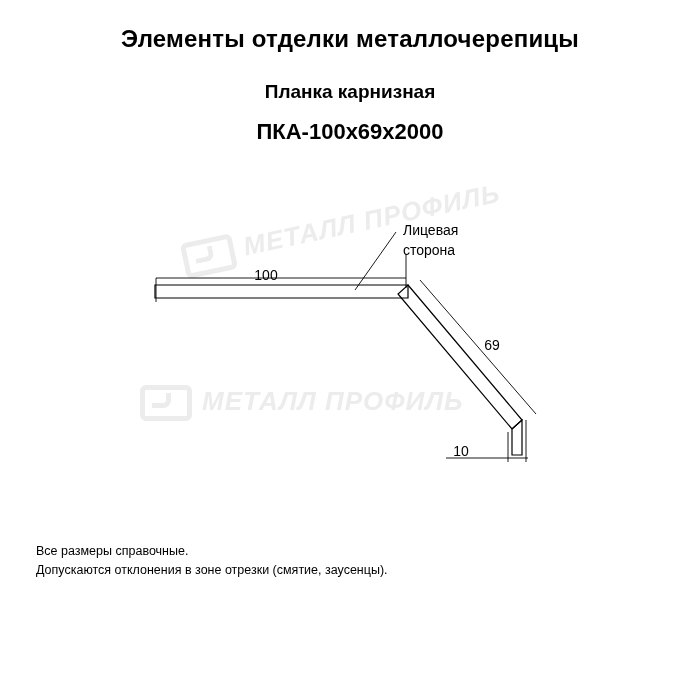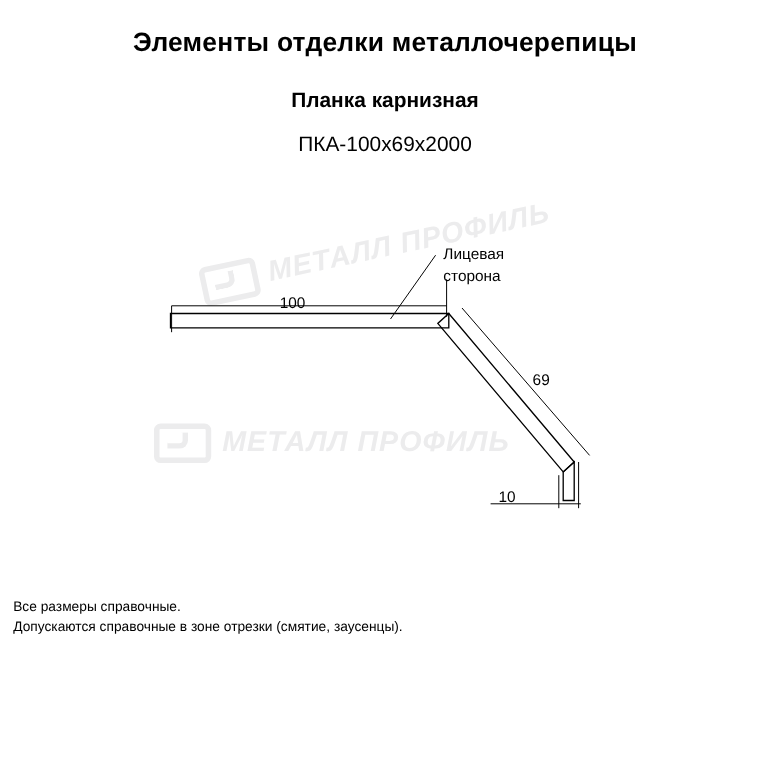--- a/index.html
+++ b/index.html
@@ -35,39 +35,39 @@
     margin: 0;
   }
   .sub-title {
     font-size: 19px;
     font-weight: bold;
     margin: 16px;
     margin-top: 26px;
     line-height: 24px;
   }
   .code-title {
-    font-size: 19px;
-    font-weight: normal;
+    font-size: 22px;
+    font-weight: bold;
     margin: 0;
     margin-top: 8px;
     line-height: 24px;
   }
   .drawing-area {
     position: absolute;
     top: 170px;
     left: 0;
     width: 700px;
     height: 400px;
   }
   .drawing-area svg {
     display: block;
   }
   .footer {
     position: absolute;
-    left: 12px;
+    left: 36px;
     bottom: 16px;
     font-size: 12.5px;
     line-height: 19px;
   }
   .footer div {
     white-space: nowrap;
   }
   .wm {
     position: absolute;
     pointer-events: none;
@@ -161,16 +161,16 @@
 
       <text class="label-text" x="461" y="286" font-family="Liberation Sans, sans-serif" font-size="18" fill="#000000" text-anchor="middle">10</text>
 
       <text x="403" y="65" font-family="Liberation Sans, sans-serif" font-size="14" fill="#000000">Лицевая</text>
       <text x="403" y="85" font-family="Liberation Sans, sans-serif" font-size="14" fill="#000000">сторона</text>
     </svg>
   </div>
 
   <div class="footer">
     <div>Все размеры справочные.</div>
-    <div>Допускаются справочные в зоне отрезки (смятие, заусенцы).</div>
+    <div>Допускаются отклонения в зоне отрезки (смятие, заусенцы).</div>
   </div>
 
 </div>
 
 </body></html>

